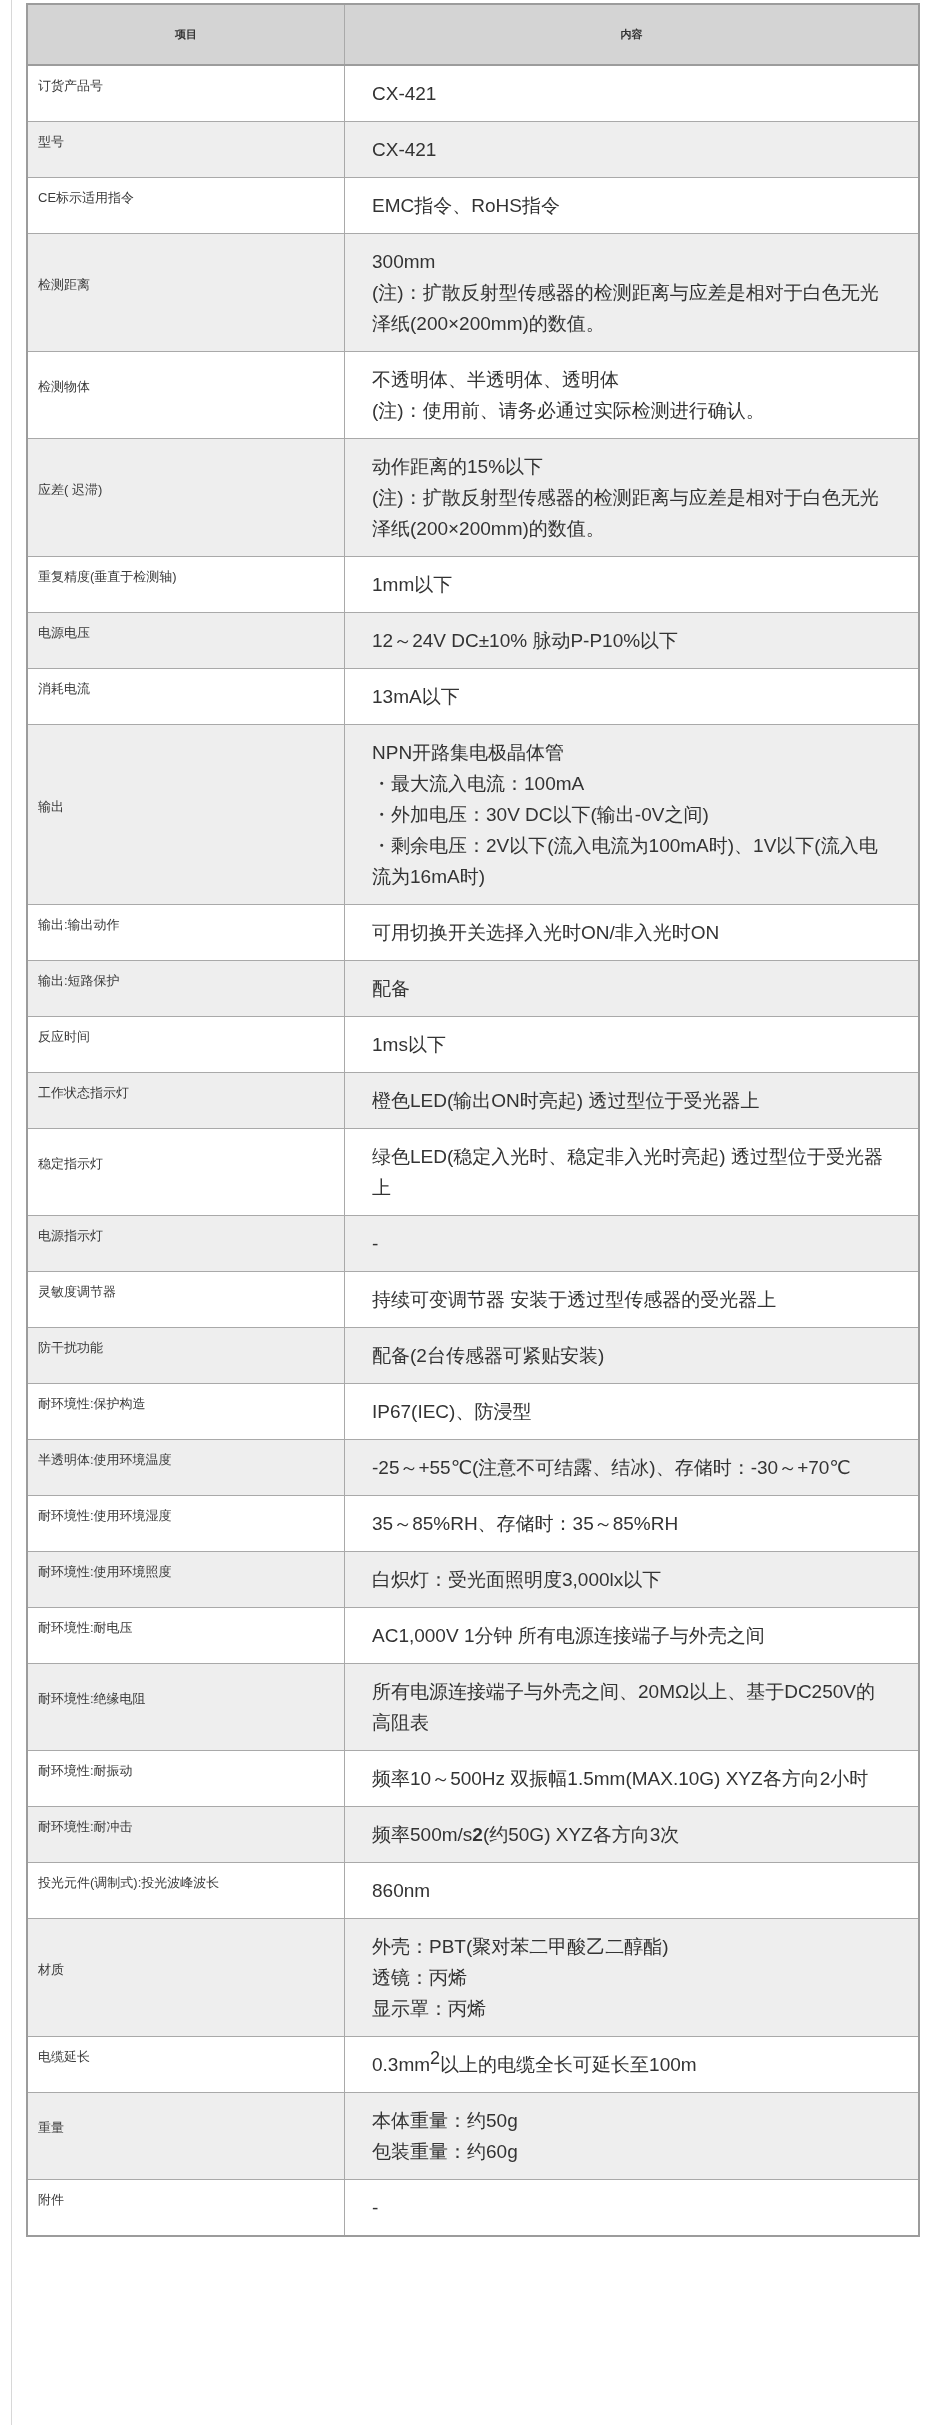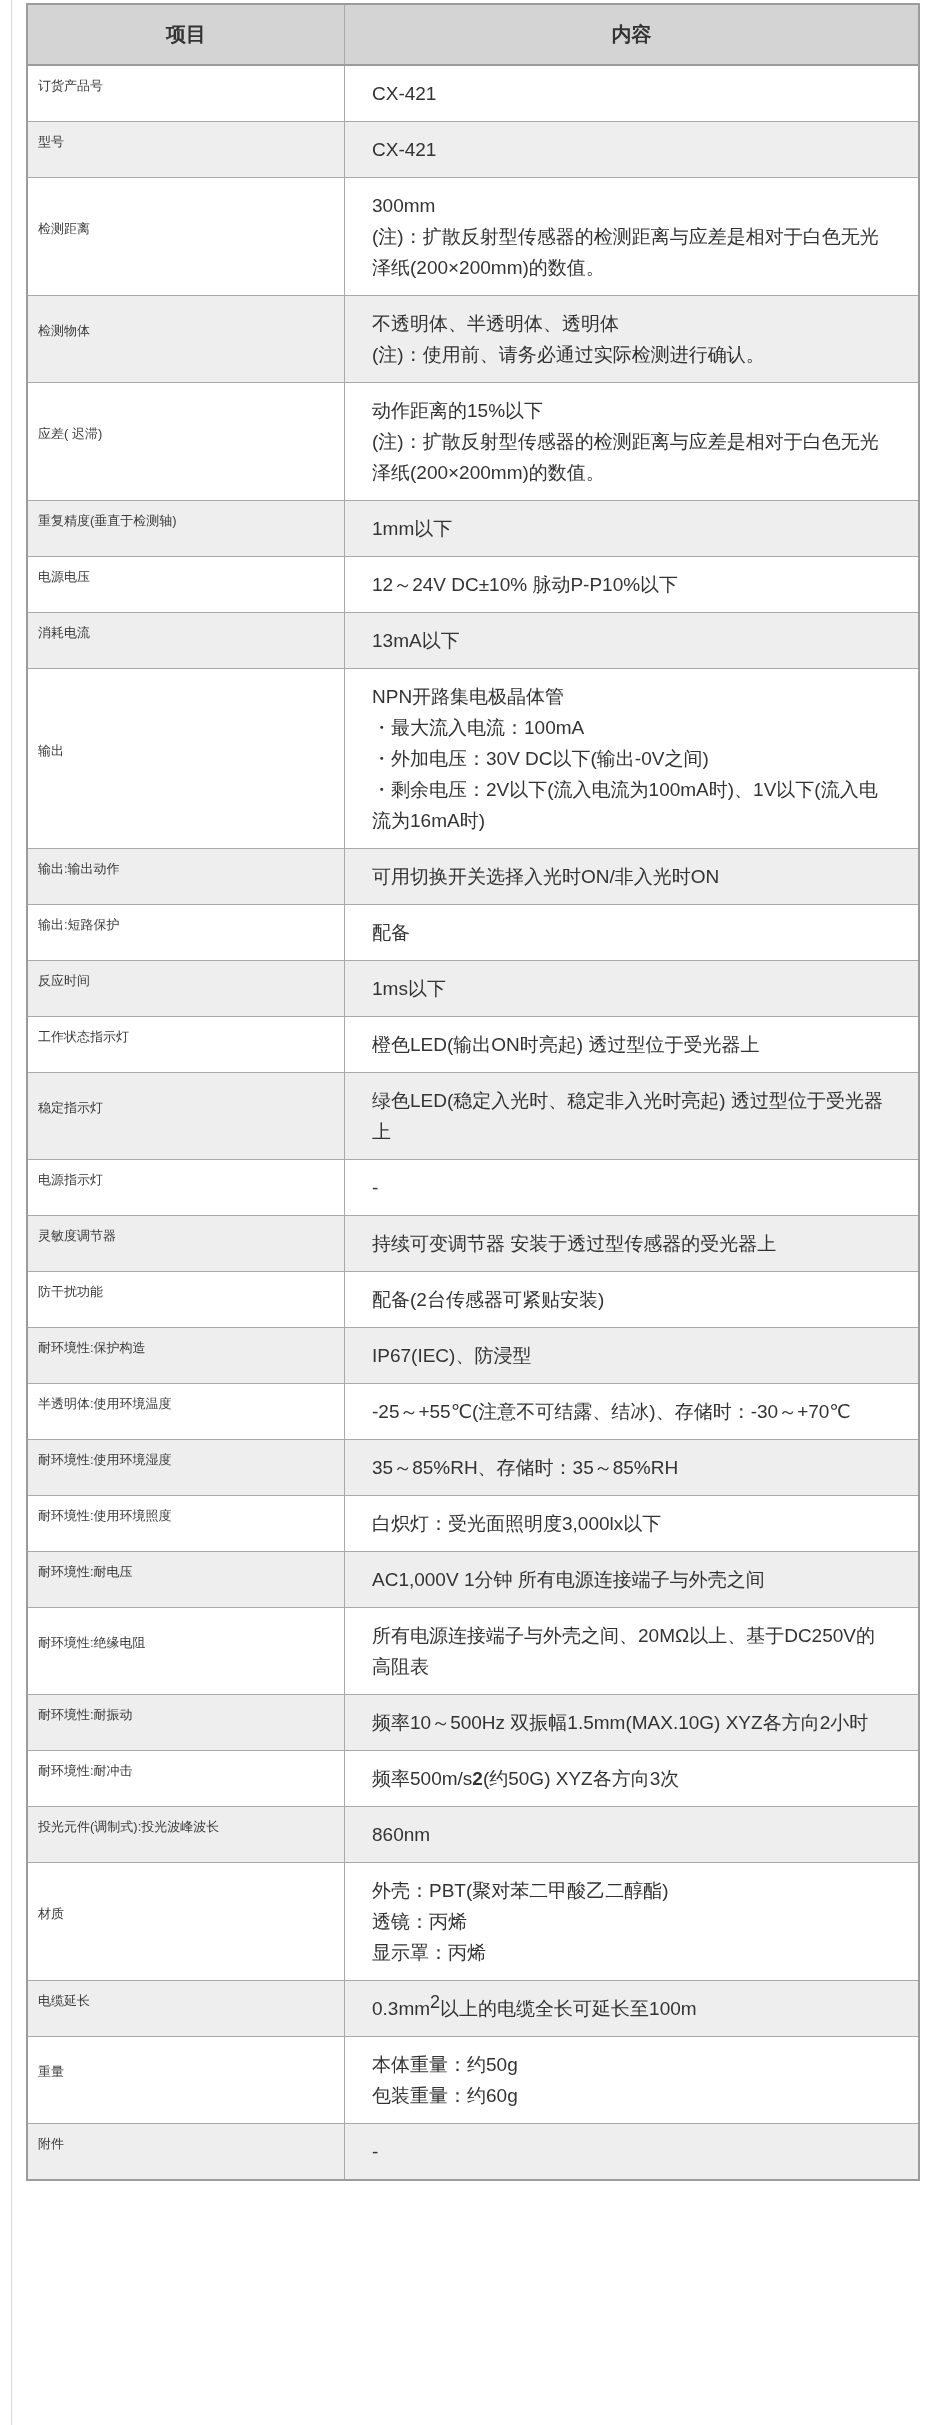--- a/index.html
+++ b/index.html
@@ -34,21 +34,21 @@
     table-layout: fixed;
     border: 2px solid #9c9c9c;
   }
   .spec-table th, .spec-table td {
     border: 1px solid #a9a9a9;
     vertical-align: middle;
   }
   .spec-table thead th {
     background: #d4d4d4;
     height: 57px;
-    font-size: 20px;
+    font-size: 11px;
     font-weight: bold;
     text-align: center;
     color: #333333;
     border-bottom: 2px solid #9c9c9c;
   }
   .th-item { width: 314px; }
   .spec-table tbody tr:nth-child(even) td { background: #eeeeee; }
   .spec-table tbody tr:nth-child(odd)  td { background: #ffffff; }
   td.cell-label {
     font-size: 13px;
@@ -91,20 +91,26 @@
             <div class="line"><span>CX-421</span></div>
           </td>
         </tr>
         <tr>
           <td class="cell-label">型号</td>
           <td class="cell-value">
             <div class="line"><span>CX-421</span></div>
           </td>
         </tr>
         <tr>
+          <td class="cell-label">CE标示适用指令</td>
+          <td class="cell-value">
+            <div class="line"><span>EMC指令、RoHS指令</span></div>
+          </td>
+        </tr>
+        <tr>
           <td class="cell-label">检测距离</td>
           <td class="cell-value">
             <div class="line"><span>300mm</span></div>
             <div class="line"><span>(注)：扩散反射型传感器的检测距离与应差是相对于白色无光泽纸(200×200mm)的数值。</span></div>
           </td>
         </tr>
         <tr>
           <td class="cell-label">检测物体</td>
           <td class="cell-value">
             <div class="line"><span>不透明体、半透明体、透明体</span></div>

